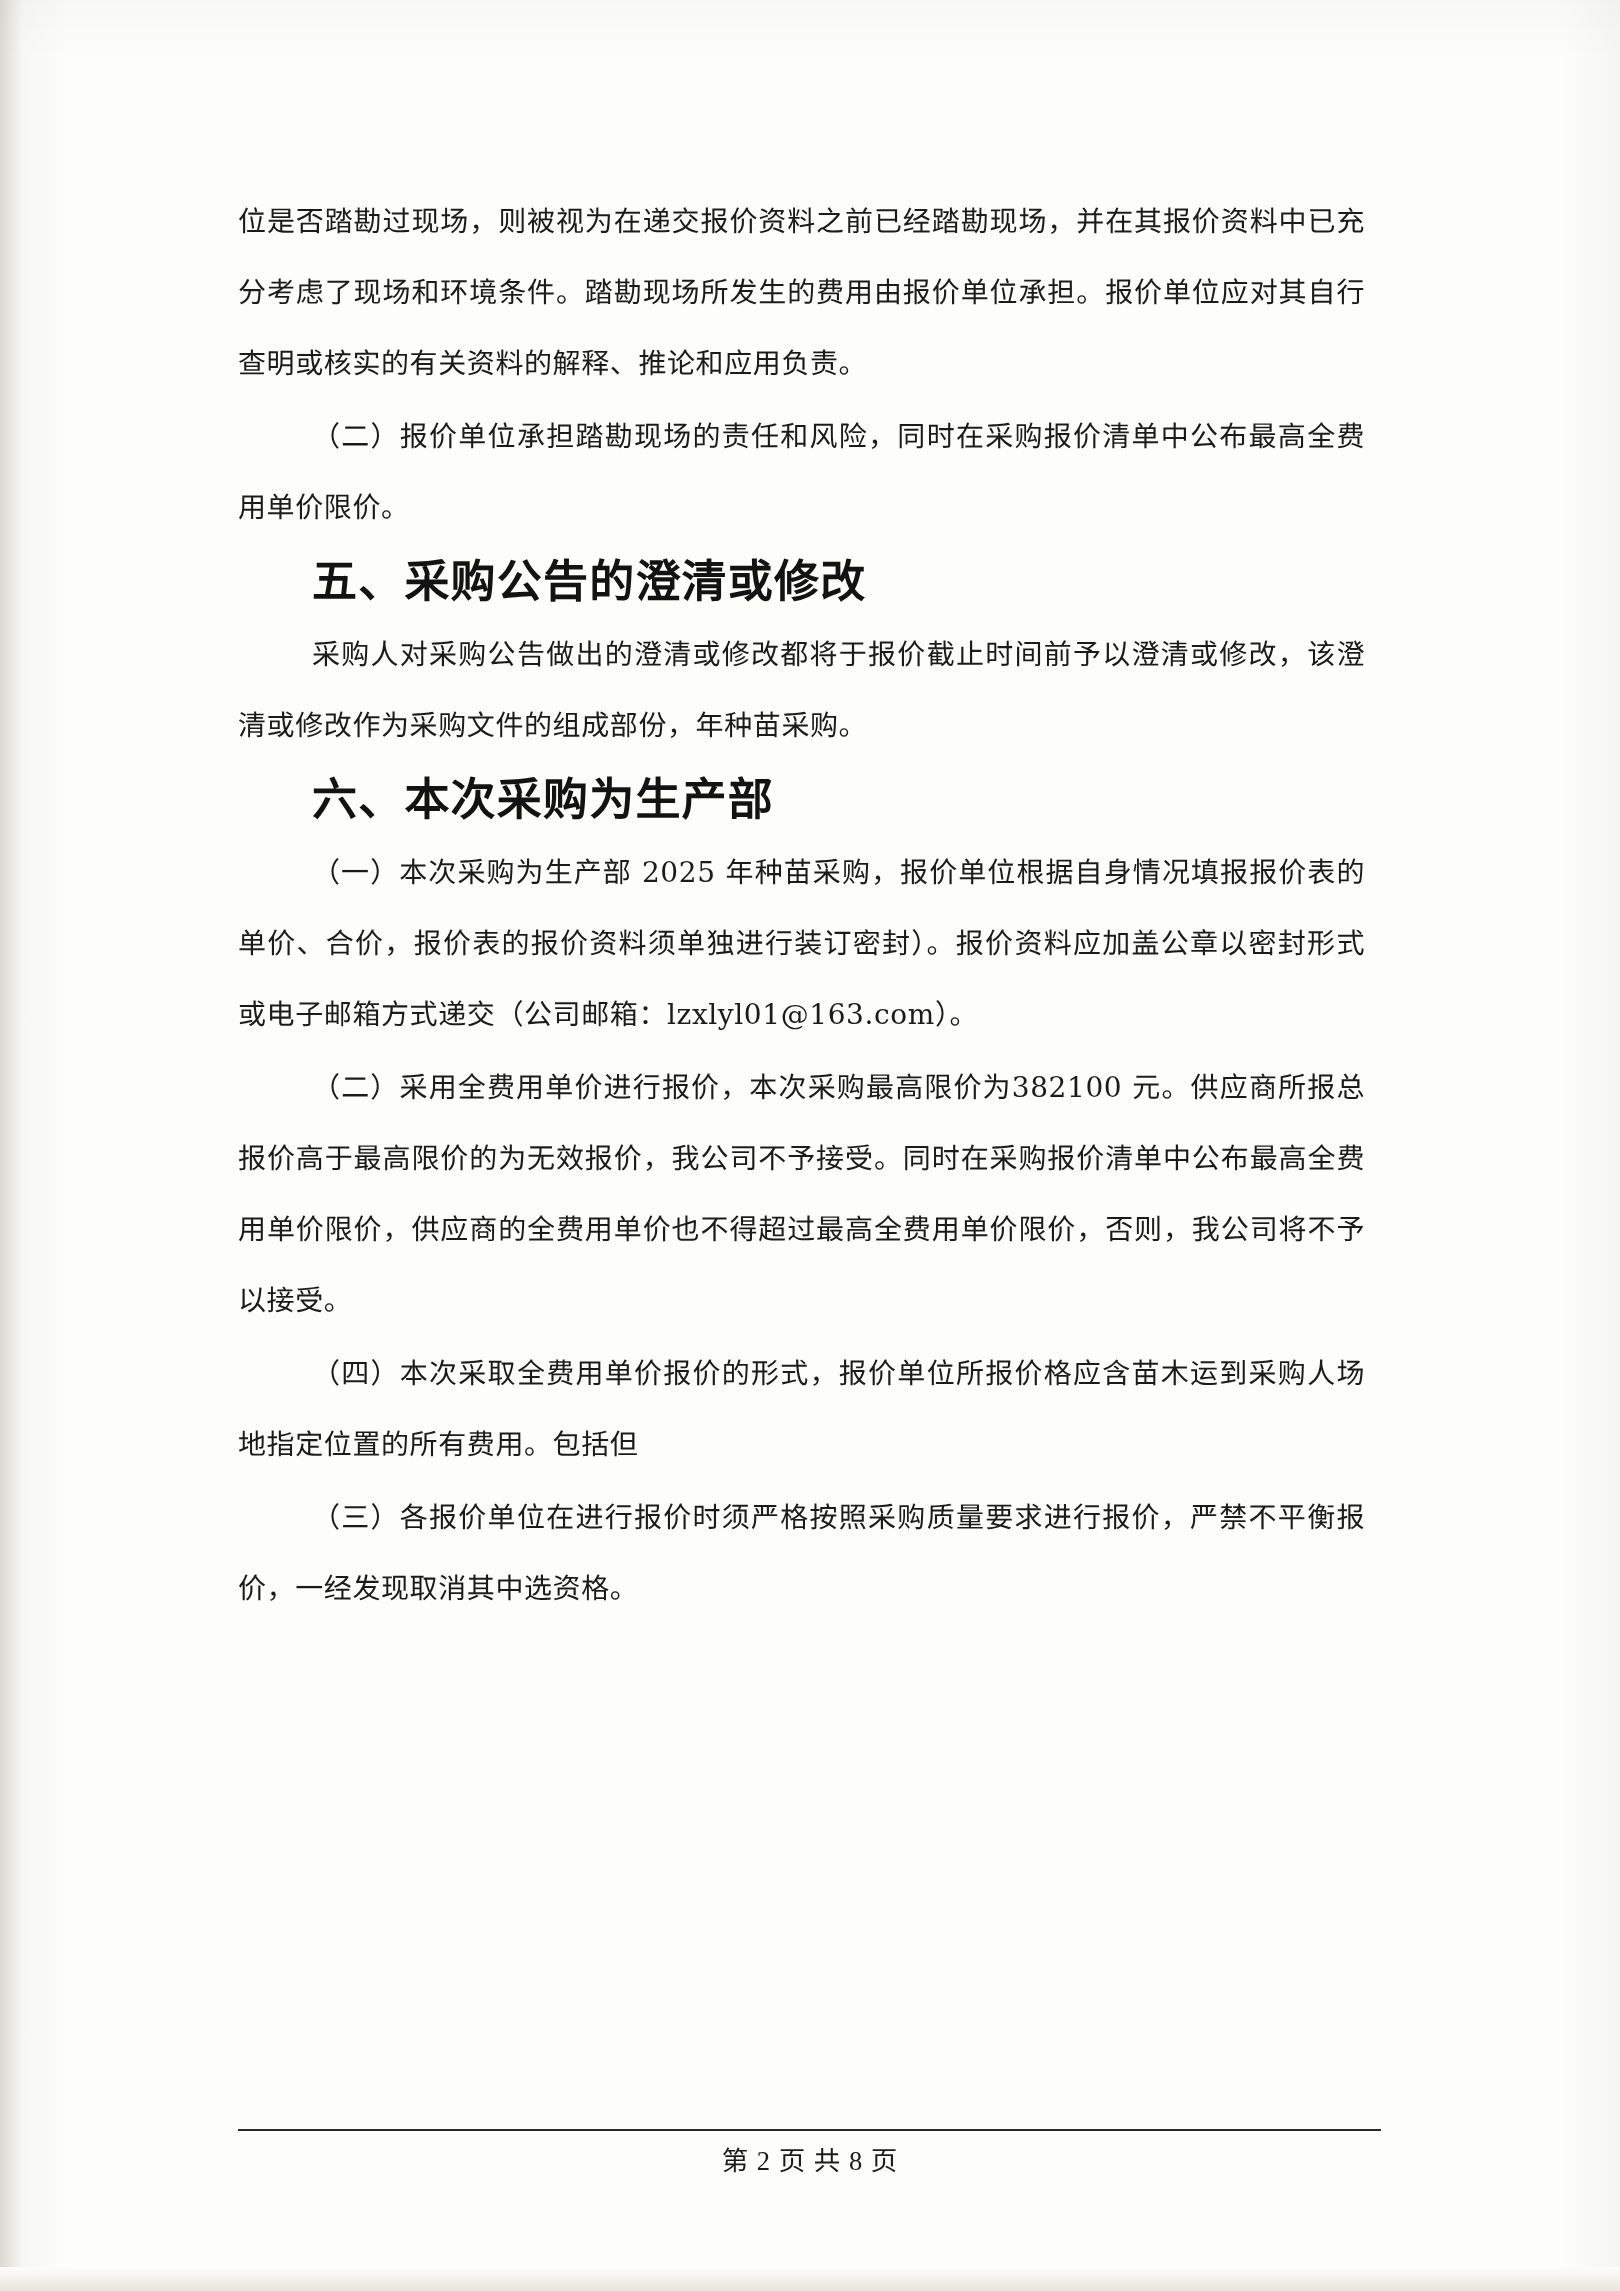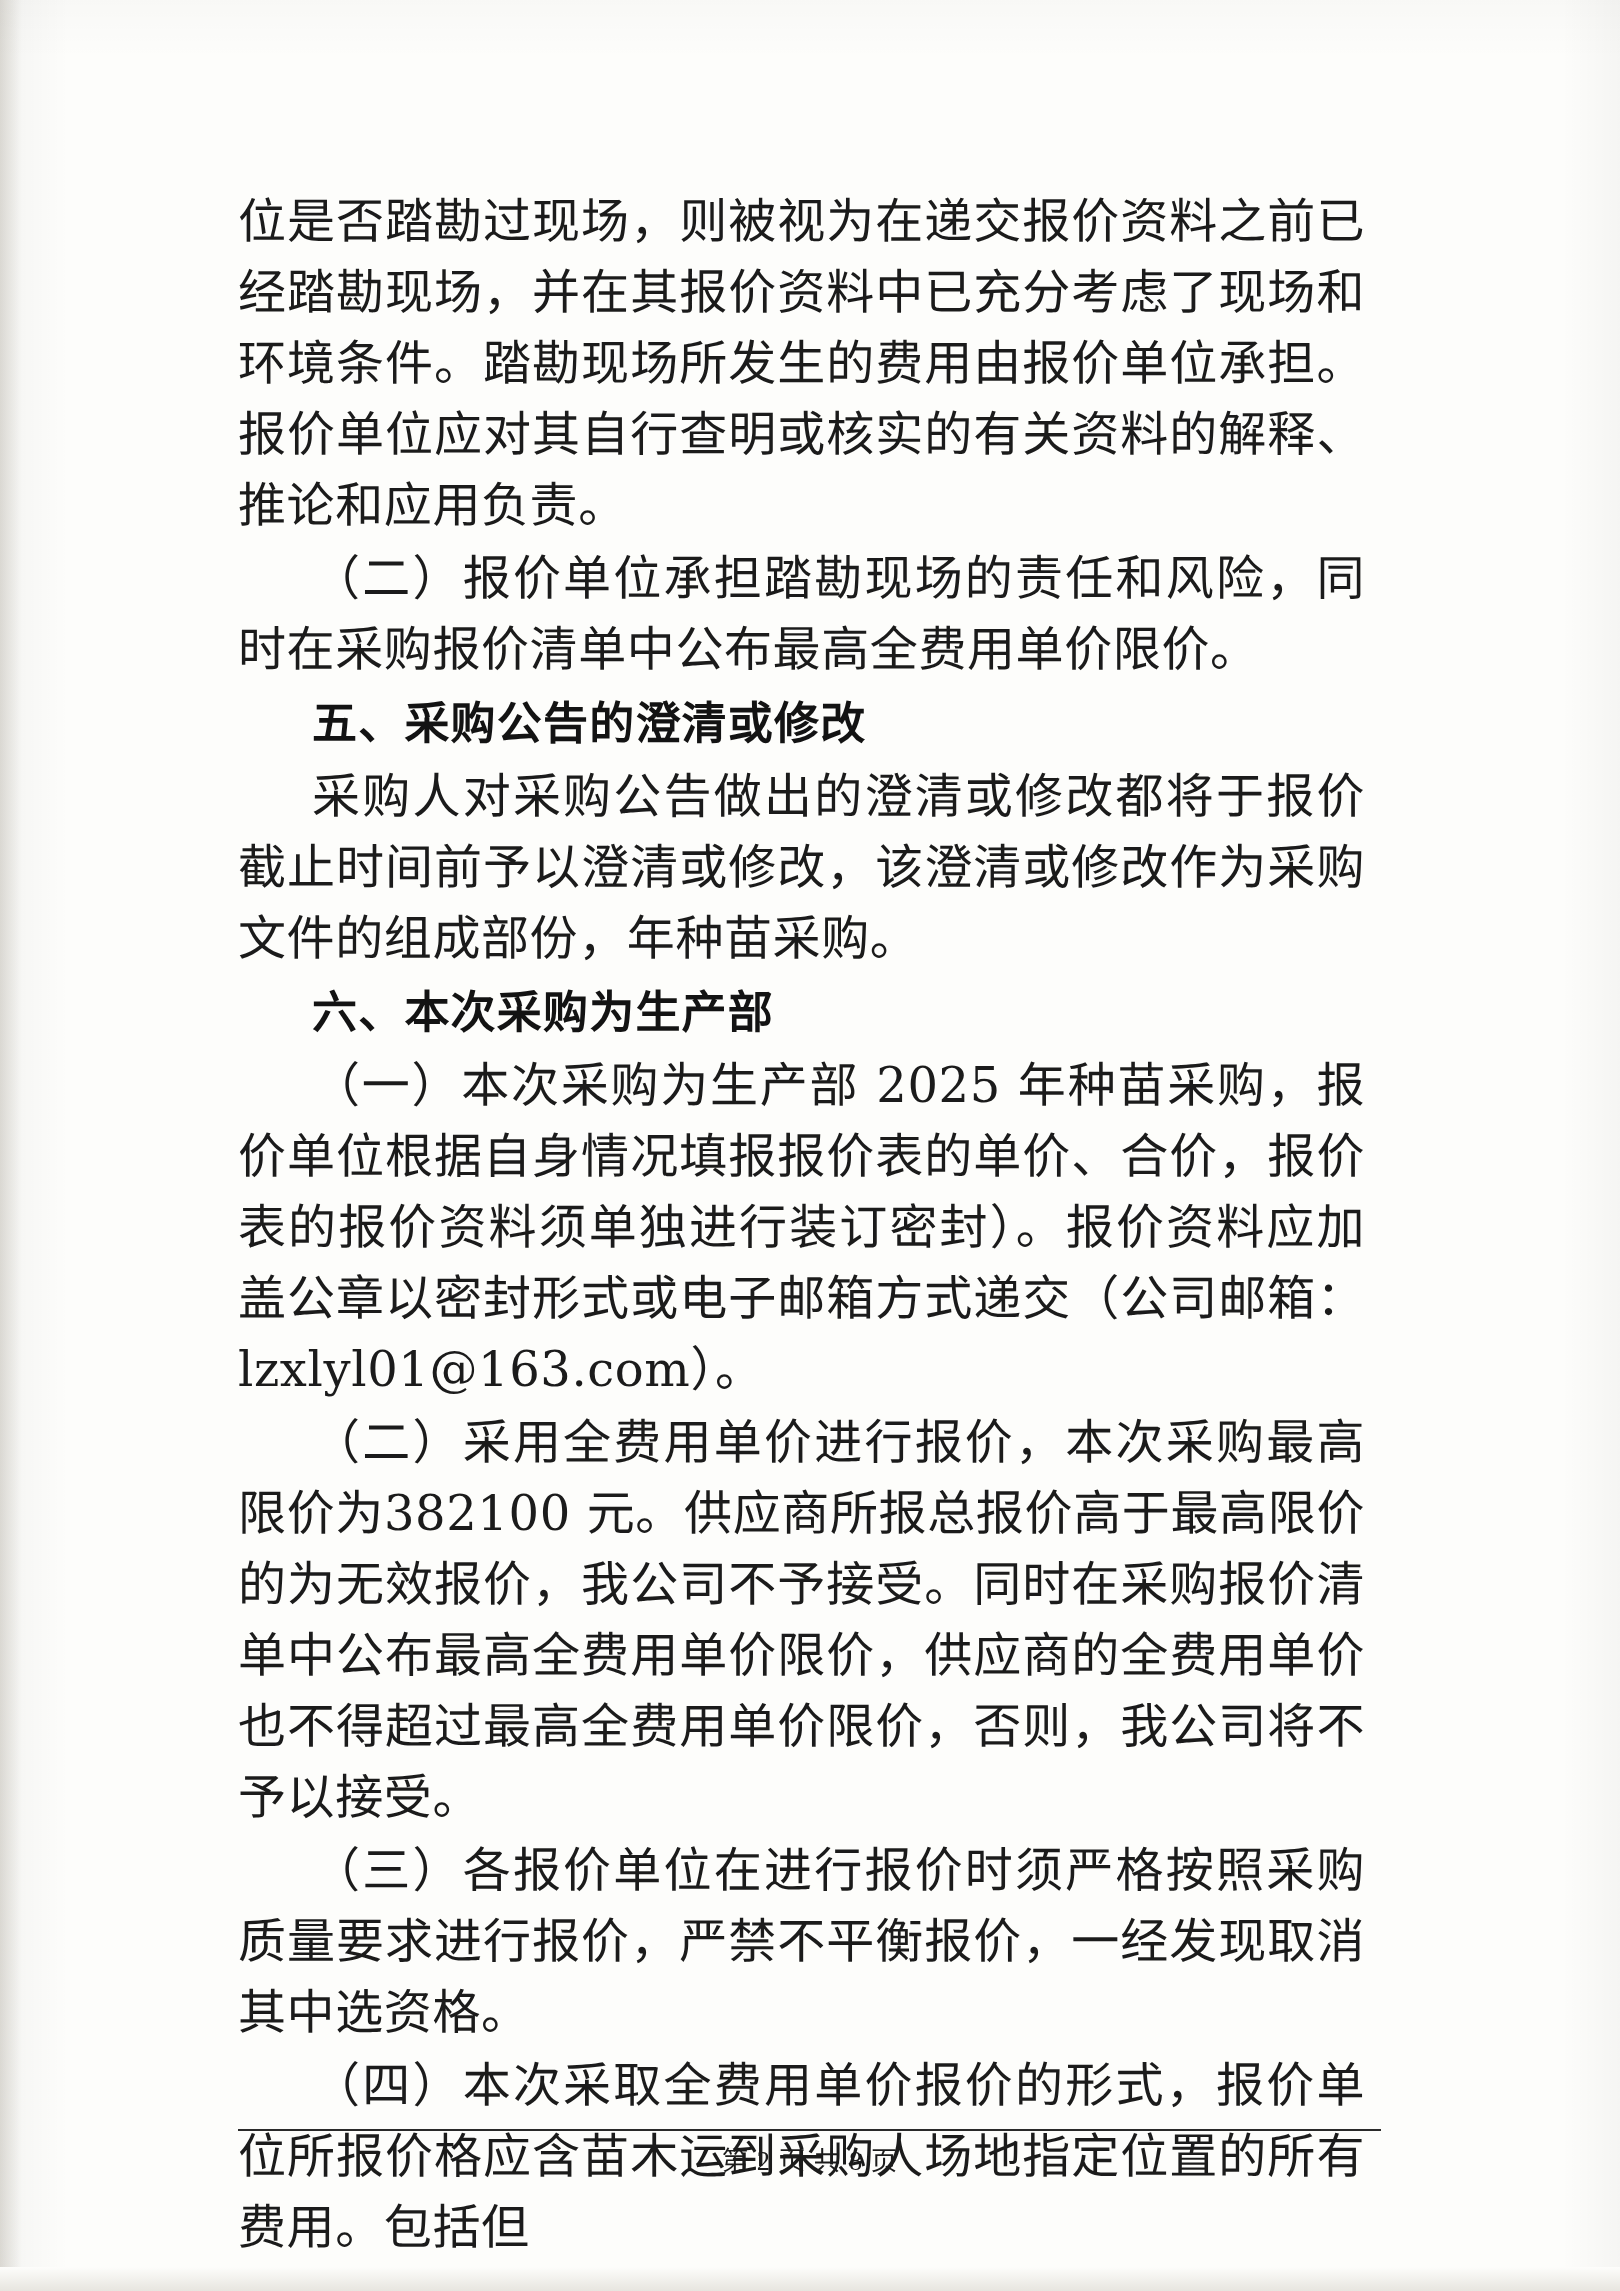--- a/index.html
+++ b/index.html
@@ -44,21 +44,21 @@
 
   .content {
     position: absolute;
     left: 238px;
     top: 186px;
     width: 1142px;
   }
 
   p.body {
     margin: 0 15px 2px 0;
-    font-size: 48px;
+    font-size: 28px;
     line-height: 71px;
     color: #1b1b1b;
     text-align: justify;
     text-justify: inter-ideograph;
     letter-spacing: 0.6px;
     font-family: "DejaVu Serif", "Liberation Serif", serif;
   }
   p.indent {
     text-indent: 74px;
   }
@@ -114,23 +114,23 @@
     <h2 class="heading">五、采购公告的澄清或修改</h2>
 
     <p class="body indent">采购人对采购公告做出的澄清或修改都将于报价截止时间前予以澄清或修改，该澄清或修改作为采购文件的组成部份，年种苗采购。</p>
 
     <h2 class="heading">六、本次采购为生产部</h2>
 
     <p class="body indent">（一）本次采购为生产部 2025 年种苗采购，报价单位根据自身情况填报报价表的单价、合价，报价表的报价资料须单独进行装订密封）。报价资料应加盖公章以密封形式或电子邮箱方式递交（公司邮箱：lzxlyl01@163.com）。</p>
 
     <p class="body indent bold-run">（二）采用全费用单价进行报价，本次采购最高限价为382100 元。供应商所报总报价高于最高限价的为无效报价，我公司不予接受。同时在采购报价清单中公布最高全费用单价限价，供应商的全费用单价也不得超过最高全费用单价限价，否则，我公司将不予以接受。</p>
 
+    <p class="body indent">（四）本次采取全费用单价报价的形式，报价单位所报价格应含苗木运到采购人场地指定位置的所有费用。包括但</p>
+
     <p class="body indent bold-run">（三）各报价单位在进行报价时须严格按照采购质量要求进行报价，严禁不平衡报价，一经发现取消其中选资格。</p>
-
-    <p class="body indent">（四）本次采取全费用单价报价的形式，报价单位所报价格应含苗木运到采购人场地指定位置的所有费用。包括但</p>
 
   </div>
 
   <div class="footer-rule"></div>
   <div class="footer">
     <span class="footer-text">第 2 页 共 8 页</span>
   </div>
 
   <div class="page-edge-bottom"></div>
 </div>

